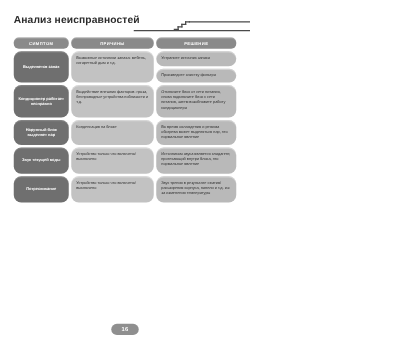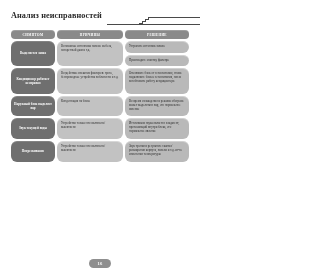--- a/index.html
+++ b/index.html
@@ -14,21 +14,20 @@
     overflow: hidden;
     position: relative;
   }
 
   .page {
     position: relative;
     width: 200px;
     height: 280px;
     box-sizing: border-box;
     padding: 2px;
-    font-family: Liberation Serif, serif;
   }
 
   
   .title-row {
     position: absolute;
     left: 11px;
     top: 11px;
     width: 178px;
     height: 22px;
   }

